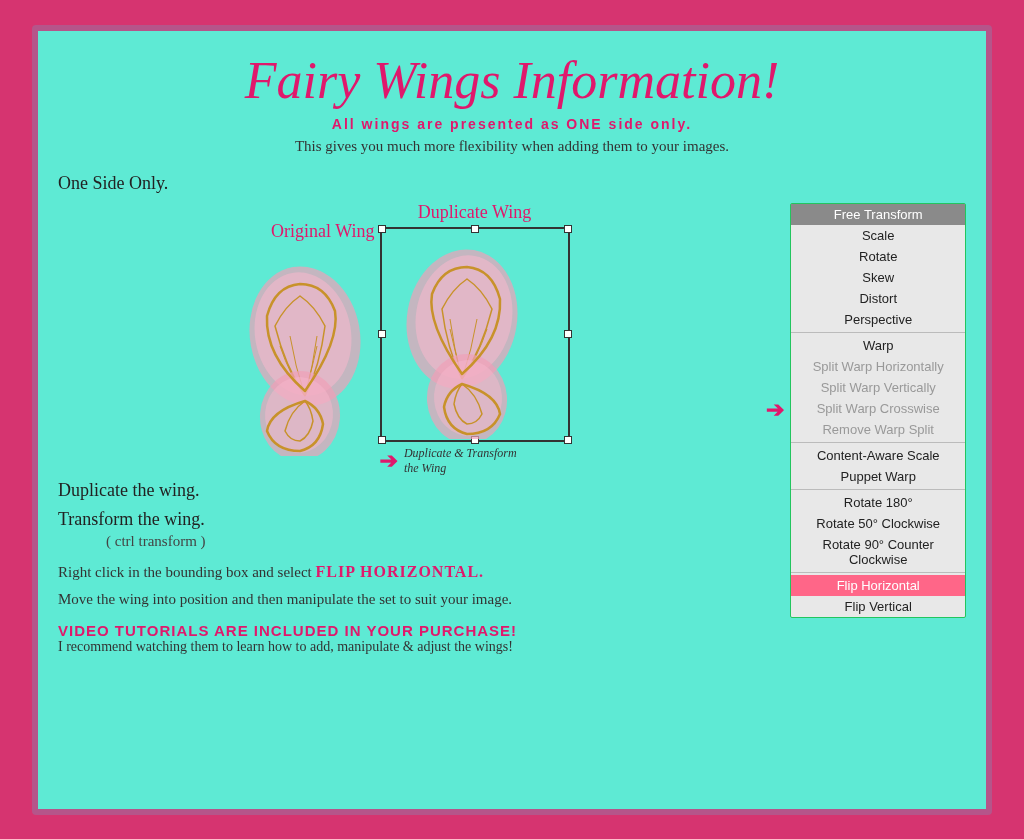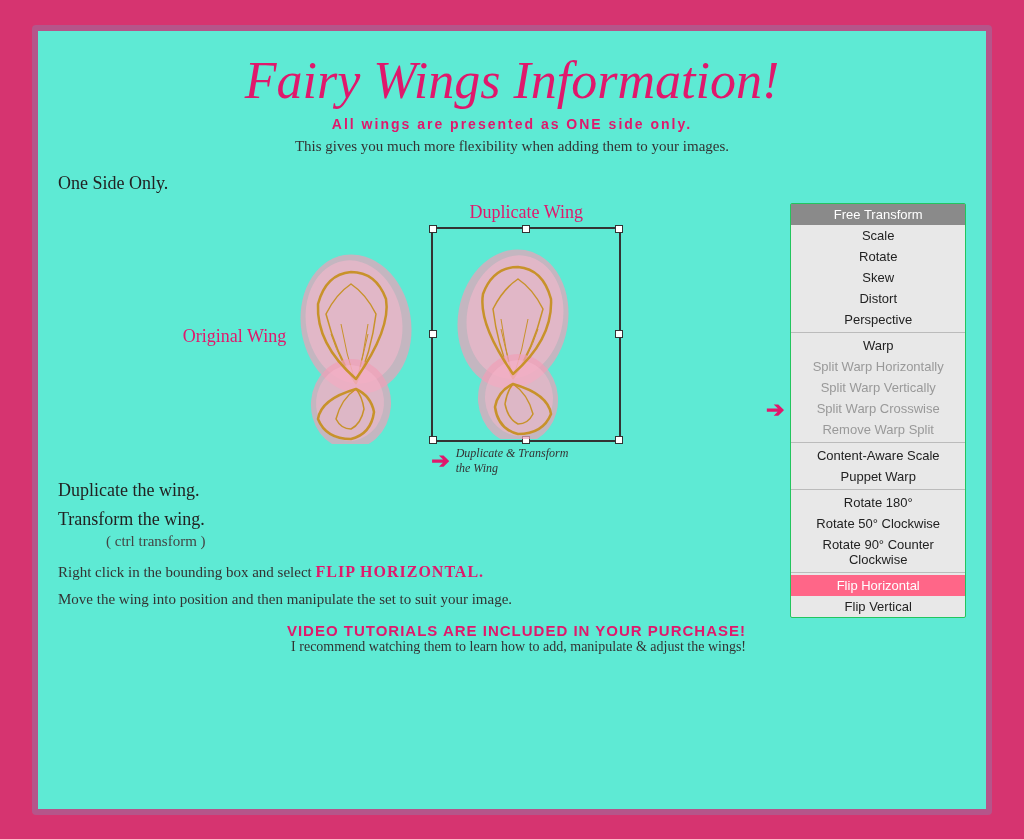--- a/index.html
+++ b/index.html
@@ -119,21 +119,21 @@
       font-size: 16px;
       letter-spacing: 1px;
     }
     .move-instruction {
       margin-top: 10px;
       font-size: 15px;
       color: #333;
       font-family: Georgia, serif;
     }
     .video-section {
-      text-align: right;
+      text-align: left;
       margin-top: 14px;
     }
     .video-title {
       color: #e0186c;
       font-size: 15px;
       font-weight: bold;
       letter-spacing: 1px;
       font-family: Arial, sans-serif;
     }
     .video-sub {
@@ -203,22 +203,22 @@
     .wings-visual {
       display: flex;
       align-items: center;
       justify-content: center;
       gap: 0;
       margin: 8px 0 4px 0;
       position: relative;
     }
     .original-wing-group {
       display: flex;
-      flex-direction: row;
-      align-items: center;
+      flex-direction: column;
+      align-items: flex-end;
     }
   </style>
 </head>
 <body>
 
 <div class="outer-border">
   <div class="inner-content">
 
     <h1 class="title">Fairy Wings Information!</h1>
 

